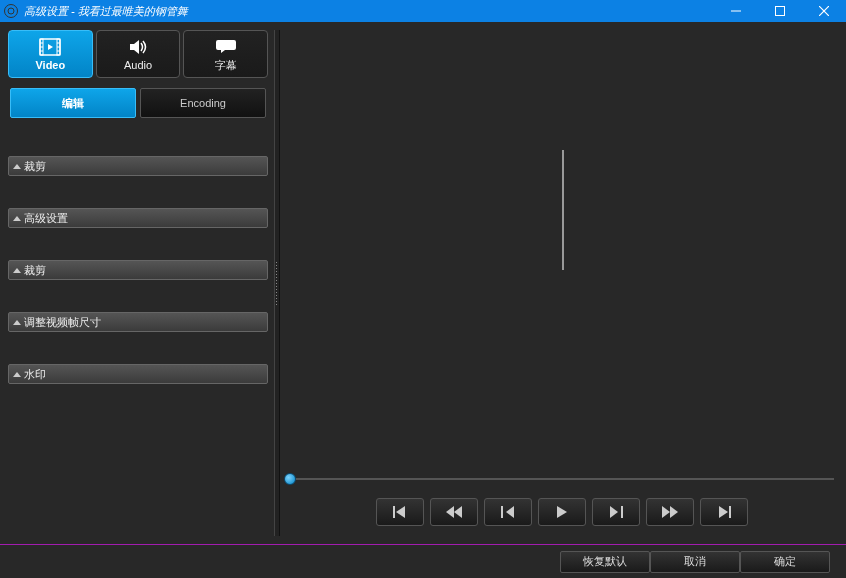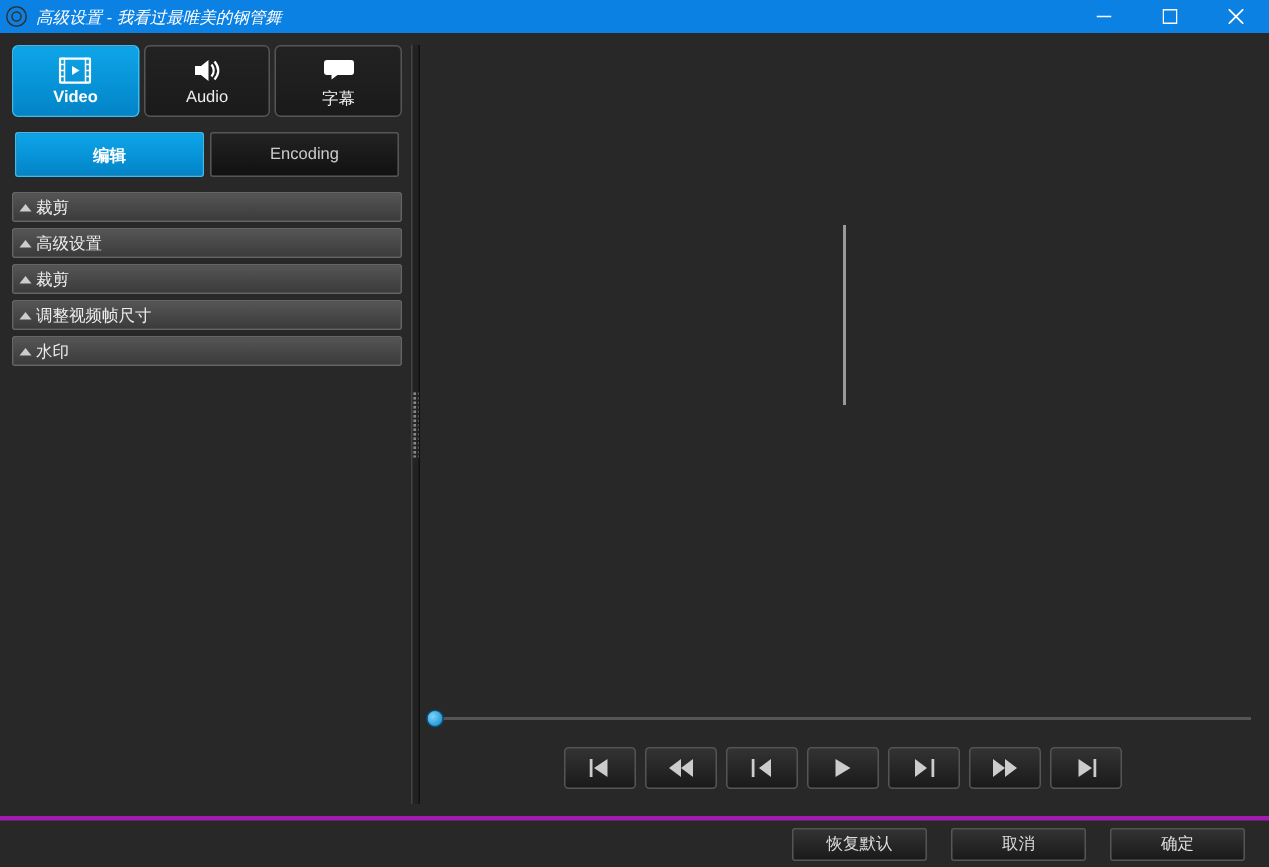--- a/index.html
+++ b/index.html
@@ -106,20 +106,21 @@
   height: 20px;
   background: linear-gradient(#555, #3b3b3b);
   border: 1px solid #666;
   border-radius: 2px;
   display: flex;
   align-items: center;
   padding: 0 4px;
   gap: 3px;
   font-size: 11px;
   color: #eee;
+  margin-top: 28px;
 }
 .chevron {
   width: 0; height: 0;
   border-left: 4px solid transparent;
   border-right: 4px solid transparent;
   border-bottom: 5px solid #ccc;
 }
 .divider-vert {
   width: 6px;
   background: #222;
@@ -190,25 +191,25 @@
   background: linear-gradient(#333, #1a1a1a);
   border: 1px solid #555;
   border-radius: 3px;
   display: flex;
   align-items: center;
   justify-content: center;
 }
 .bottom-bar {
   height: 34px;
   background: #282828;
-  border-top: 3px solid #a21caf;
+  border-top: 1px solid #a21caf;
   display: flex;
   align-items: center;
   justify-content: flex-end;
-  gap: 16px;
+  gap: 0;
   padding: 0 16px;
 }
 .bottom-btn {
   width: 90px;
   height: 22px;
   background: linear-gradient(#333, #1a1a1a);
   border: 1px solid #555;
   border-radius: 2px;
   display: flex;
   align-items: center;

